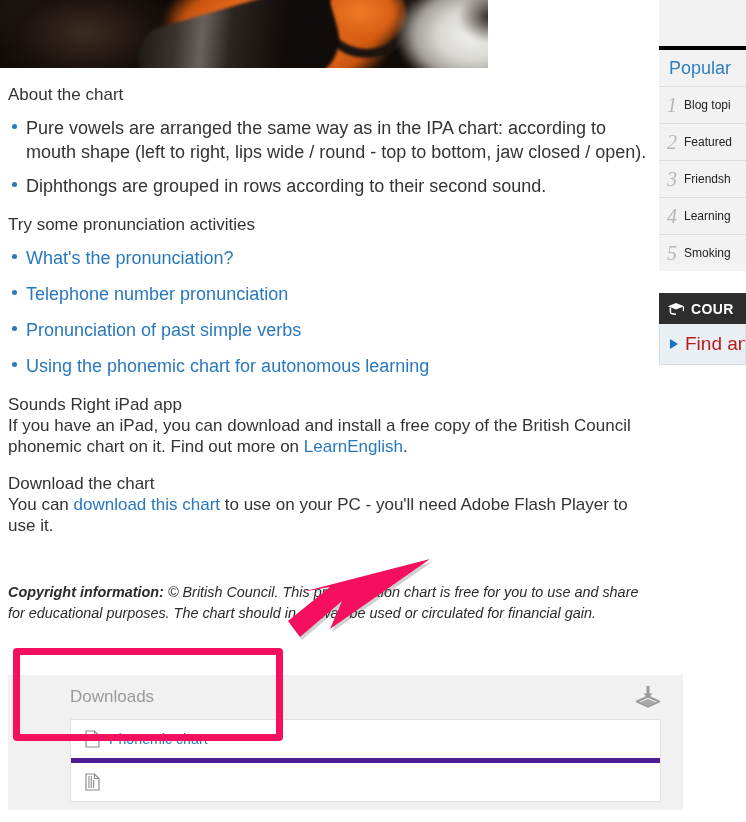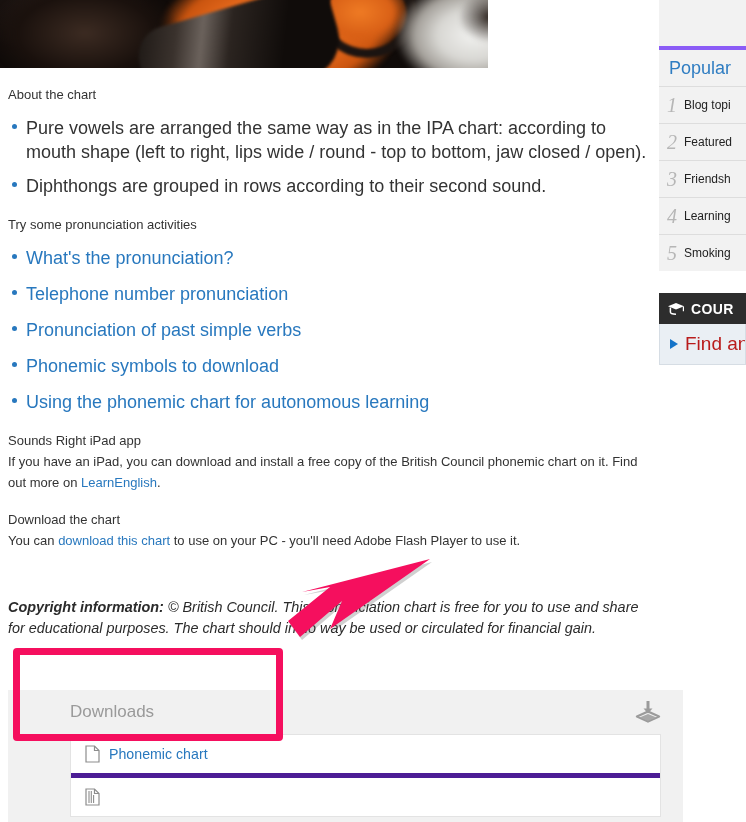--- a/index.html
+++ b/index.html
@@ -92,21 +92,21 @@
   }
 
   
   .body-block {
     padding: 0 8px;
     width: 639px;
   }
   .para {
     margin: 0;
     padding: 0;
-    font-size: 13px;
+    font-size: 17px;
     line-height: 21px;
     color: #333333;
   }
   .gap-lg { height: 16px; }
   .gap-md { height: 11px; }
   .gap-sm { height: 6px; }
 
   ul.bullets {
     list-style: none;
     margin: 0;
@@ -231,21 +231,21 @@
 
   
   .sb-topblock {
     width: 87px;
     height: 46px;
     background: #f2f2f2;
   }
   .sb-popular {
     width: 87px;
     background: #f2f2f2;
-    border-top: 4px solid #8b5cf6;
+    border-top: 4px solid #000000;
   }
   .sb-popular-title {
     color: #2f7dc2;
     font-size: 18px;
     padding: 8px 0 7px 10px;
     white-space: nowrap;
   }
   .sb-list { border-top: 1px solid #dddddd; }
   .sb-item {
     display: flex;
@@ -355,23 +355,20 @@
       <ul class="bullets">
         <li style="margin-bottom:12px;">
           <a class="lnk" href="#">What's the pronunciation?</a>
         </li>
         <li style="margin-bottom:12px;">
           <a class="lnk" href="#">Telephone number pronunciation</a>
         </li>
         <li style="margin-bottom:12px;">
           <a class="lnk" href="#">Pronunciation of past simple verbs</a>
         </li>
-        <li style="margin-bottom:12px;">
-          <a class="lnk" href="#">Phonemic symbols to download</a>
-        </li>
         <li style="margin-bottom:10px;">
           <a class="lnk" href="#">Using the phonemic chart for autonomous learning</a>
         </li>
       </ul>
 
       <div class="gap-sm"></div>
 
       <p class="para">Sounds Right iPad app</p>
       <p class="para"><span>If you have an iPad, you can download and install a free copy of the British Council phonemic chart on it. Find out more on </span><a class="lnk" href="#">LearnEnglish</a><span>.</span></p>
 

